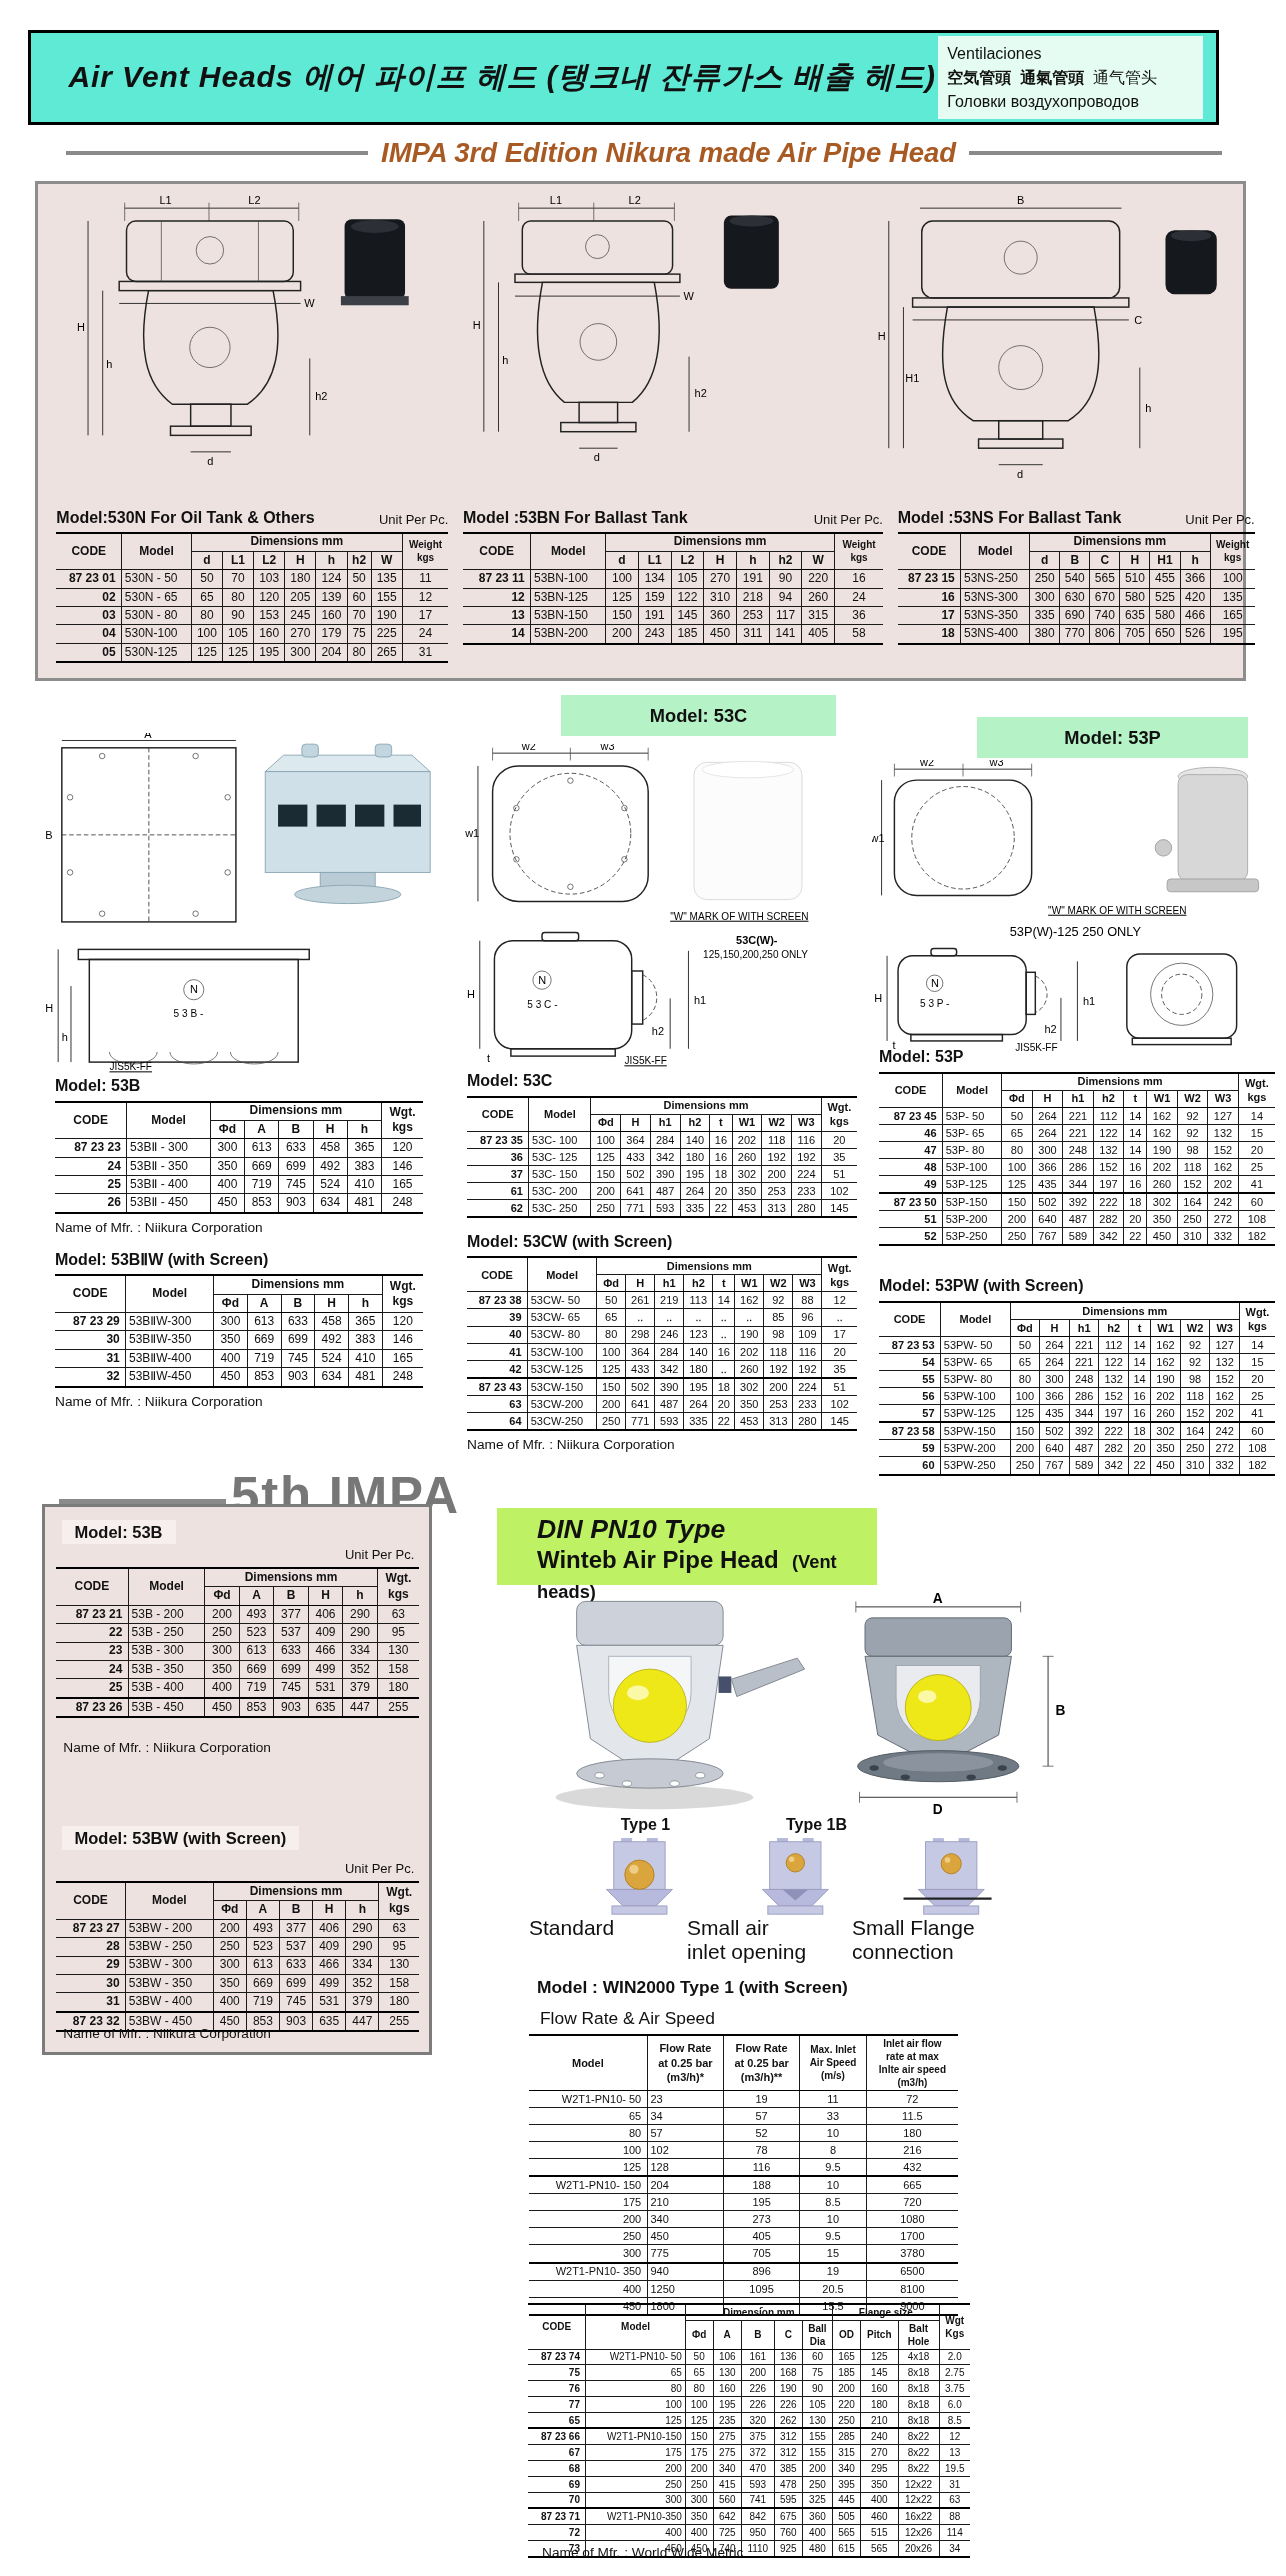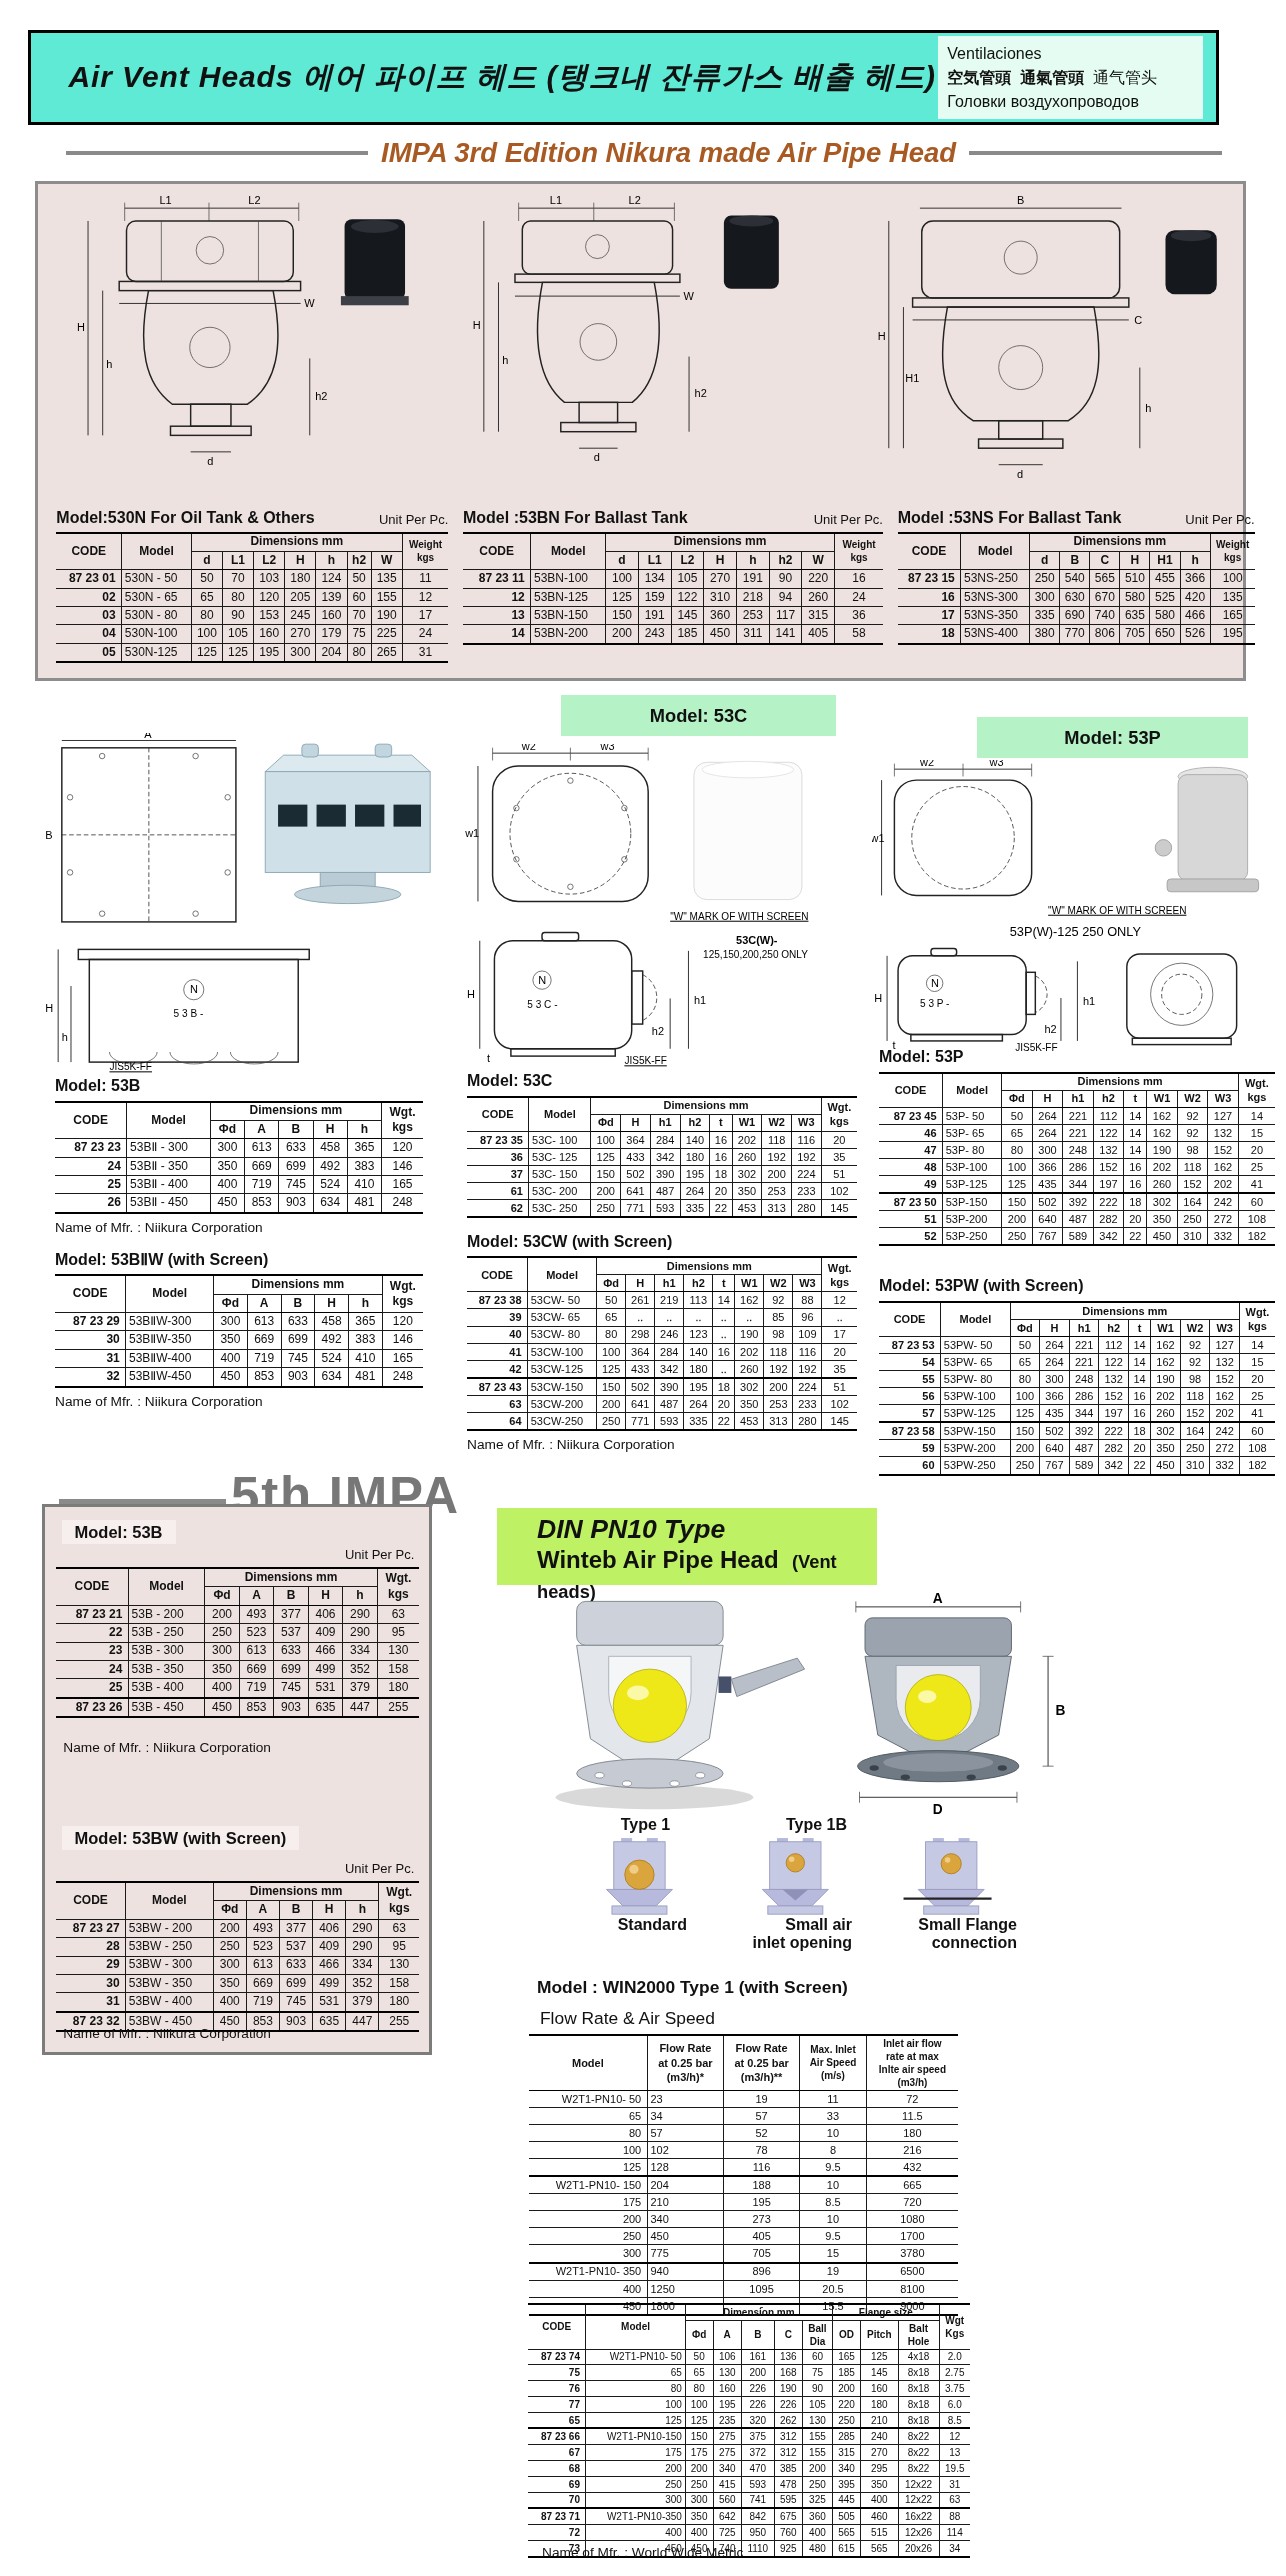--- a/index.html
+++ b/index.html
@@ -36,21 +36,21 @@
   .mfr{font-size:13.7px;margin-top:6.4px;white-space:nowrap}
   .greenlbl{background:#b5f3c6;font-weight:bold;font-size:18.3px;display:flex;align-items:center;padding-left:24px;box-sizing:border-box}
   .impa5{font-size:51px;font-weight:bold;color:#777;letter-spacing:1.8px;white-space:nowrap}
   .plabel{background:#f7efed;display:inline-block;padding:2.7px 13px;font-weight:bold;font-size:16.5px}
   .punit{font-size:13px}
   .dinbox{background:#bef264;padding:7.3px 0 7.3px 40px;box-sizing:border-box}
   .din1{font-style:italic;font-weight:bold;font-size:26.6px;line-height:1.1}
   .din2{font-weight:bold;font-size:24px;line-height:1.25}
   .din2 .small{font-size:18.3px}
   .typelbl{font-weight:bold;font-size:16px;text-align:center}
-  .varlbl{font-weight:bold;font-size:16px;text-align:right;line-height:1.15}
+  .varlbl{font-weight:normal;font-size:21px;text-align:left;line-height:1.15}
   .winmodel{font-weight:bold;font-size:17.4px;white-space:nowrap}
   .flowttl{font-size:17.4px}
   svg text{font-family:"Liberation Sans",sans-serif}
   .dim{font-size:12px}
   .dimb{font-size:15px;font-weight:bold}
   .ann{font-size:11px}
   .ln{stroke:#222;stroke-width:1}
   .out{stroke:#222;stroke-width:1.6;fill:none}
   .thin{stroke:#444;stroke-width:.8;fill:none}
   .dash{stroke:#333;stroke-width:.9;fill:none;stroke-dasharray:5 3}

